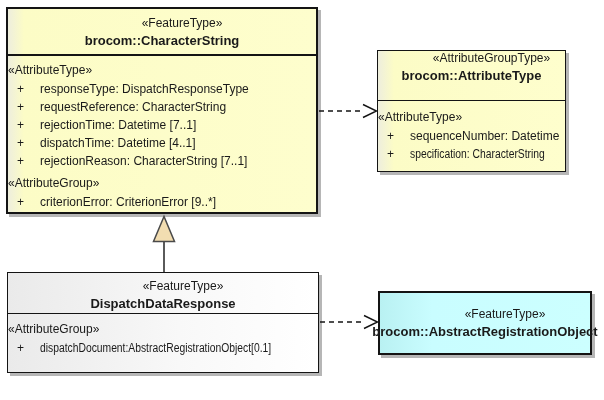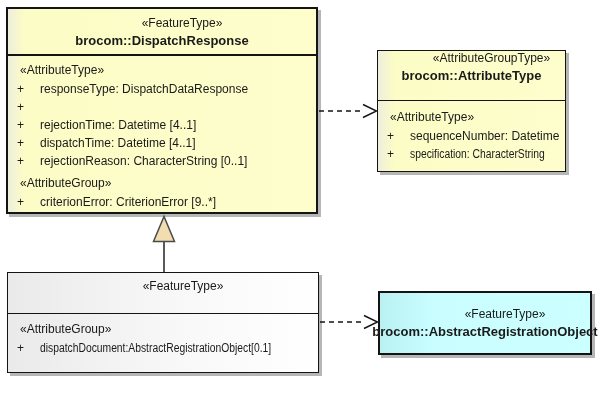--- a/index.html
+++ b/index.html
@@ -17,63 +17,64 @@
   .box-cyan    { background:linear-gradient(to right,#b9f1f2 0px,#c9fdff 25%,#ccffff 100%); }
   .thin { border-width:1.5px; }
 
   .box-header { text-align:center; border-bottom:2px solid #141414; box-sizing:border-box; }
   .box-header.thin-div { border-bottom-width:1.5px; }
   .stereotype { font-size:12px; line-height:15px; display:block;margin-left:40px; }
   .class-name { font-size:13px; font-weight:bold; line-height:16px; display:block; margin-top:2px; }
   .italic { }
 
   .box-body { padding-top:4px; }
-  .section-heading { padding-left:12px; font-size:12px; line-height:20px; }
+  .section-heading { font-size:12px; line-height:20px; }
   .gap-above { margin-top:3px; }
   .attr-row { display:flex; font-size:12px; line-height:18px; white-space:nowrap; }
   .attr-vis { flex:none; width:23px; padding-left:9px; box-sizing:content-box; }
   .attr-text {}
   .squeeze { display:inline-block; transform:scaleX(0.86); transform-origin:0 50%; }
 
   .center-stack {
     display:flex; flex-direction:column; align-items:center; justify-content:center;
     height:100%;
   }
   #connector-layer { position:absolute; left:0; top:0; pointer-events:none; }
 </style>
 </head>
 <body>
 
 <div id="canvas">
 
   <div class="uml-box box-yellow" style="left:6px; top:7px; width:312px; height:207px;">
     <div class="box-header" style="height:47px; padding-top:7px;">
       <span class="stereotype">«FeatureType»</span>
-      <span class="class-name">brocom::DispatchResponse</span>
+      <span class="class-name">brocom::CharacterString</span>
     </div>
     <div class="box-body">
       <div class="section-heading">«AttributeType»</div>
       <div class="attr-row">
         <span class="attr-vis">+</span>
-        <span class="attr-text">responseType: DispatchDataResponse</span>
+        <span class="attr-text">responseType: DispatchResponseType</span>
       </div>
       <div class="attr-row">
         <span class="attr-vis">+</span>
+        <span class="attr-text">requestReference: CharacterString</span>
       </div>
       <div class="attr-row">
         <span class="attr-vis">+</span>
-        <span class="attr-text">rejectionTime: Datetime [4..1]</span>
+        <span class="attr-text">rejectionTime: Datetime [7..1]</span>
       </div>
       <div class="attr-row">
         <span class="attr-vis">+</span>
         <span class="attr-text">dispatchTime: Datetime [4..1]</span>
       </div>
       <div class="attr-row">
         <span class="attr-vis">+</span>
-        <span class="attr-text">rejectionReason: CharacterString [0..1]</span>
+        <span class="attr-text">rejectionReason: CharacterString [7..1]</span>
       </div>
       <div class="section-heading gap-above">«AttributeGroup»</div>
       <div class="attr-row">
         <span class="attr-vis">+</span>
         <span class="attr-text">criterionError: CriterionError [9..*]</span>
       </div>
     </div>
   </div>
 
   <div class="uml-box box-yellow thin" style="left:377px; top:50px; width:189px; height:122px;">
@@ -90,20 +91,21 @@
       <div class="attr-row">
         <span class="attr-vis">+</span>
         <span class="attr-text squeeze">specification: CharacterString</span>
       </div>
     </div>
   </div>
 
   <div class="uml-box box-neutral thin" style="left:7px; top:272px; width:312px; height:101px;">
     <div class="box-header thin-div" style="height:41px; padding-top:6px;">
       <span class="stereotype">«FeatureType»</span>
+      <span class="class-name">DispatchDataResponse</span>
     </div>
     <div class="box-body" style="padding-top:5px;">
       <div class="section-heading">«AttributeGroup»</div>
       <div class="attr-row">
         <span class="attr-vis">+</span>
         <span class="attr-text squeeze">dispatchDocument:AbstractRegistrationObject[0.1]</span>
       </div>
     </div>
   </div>
 

